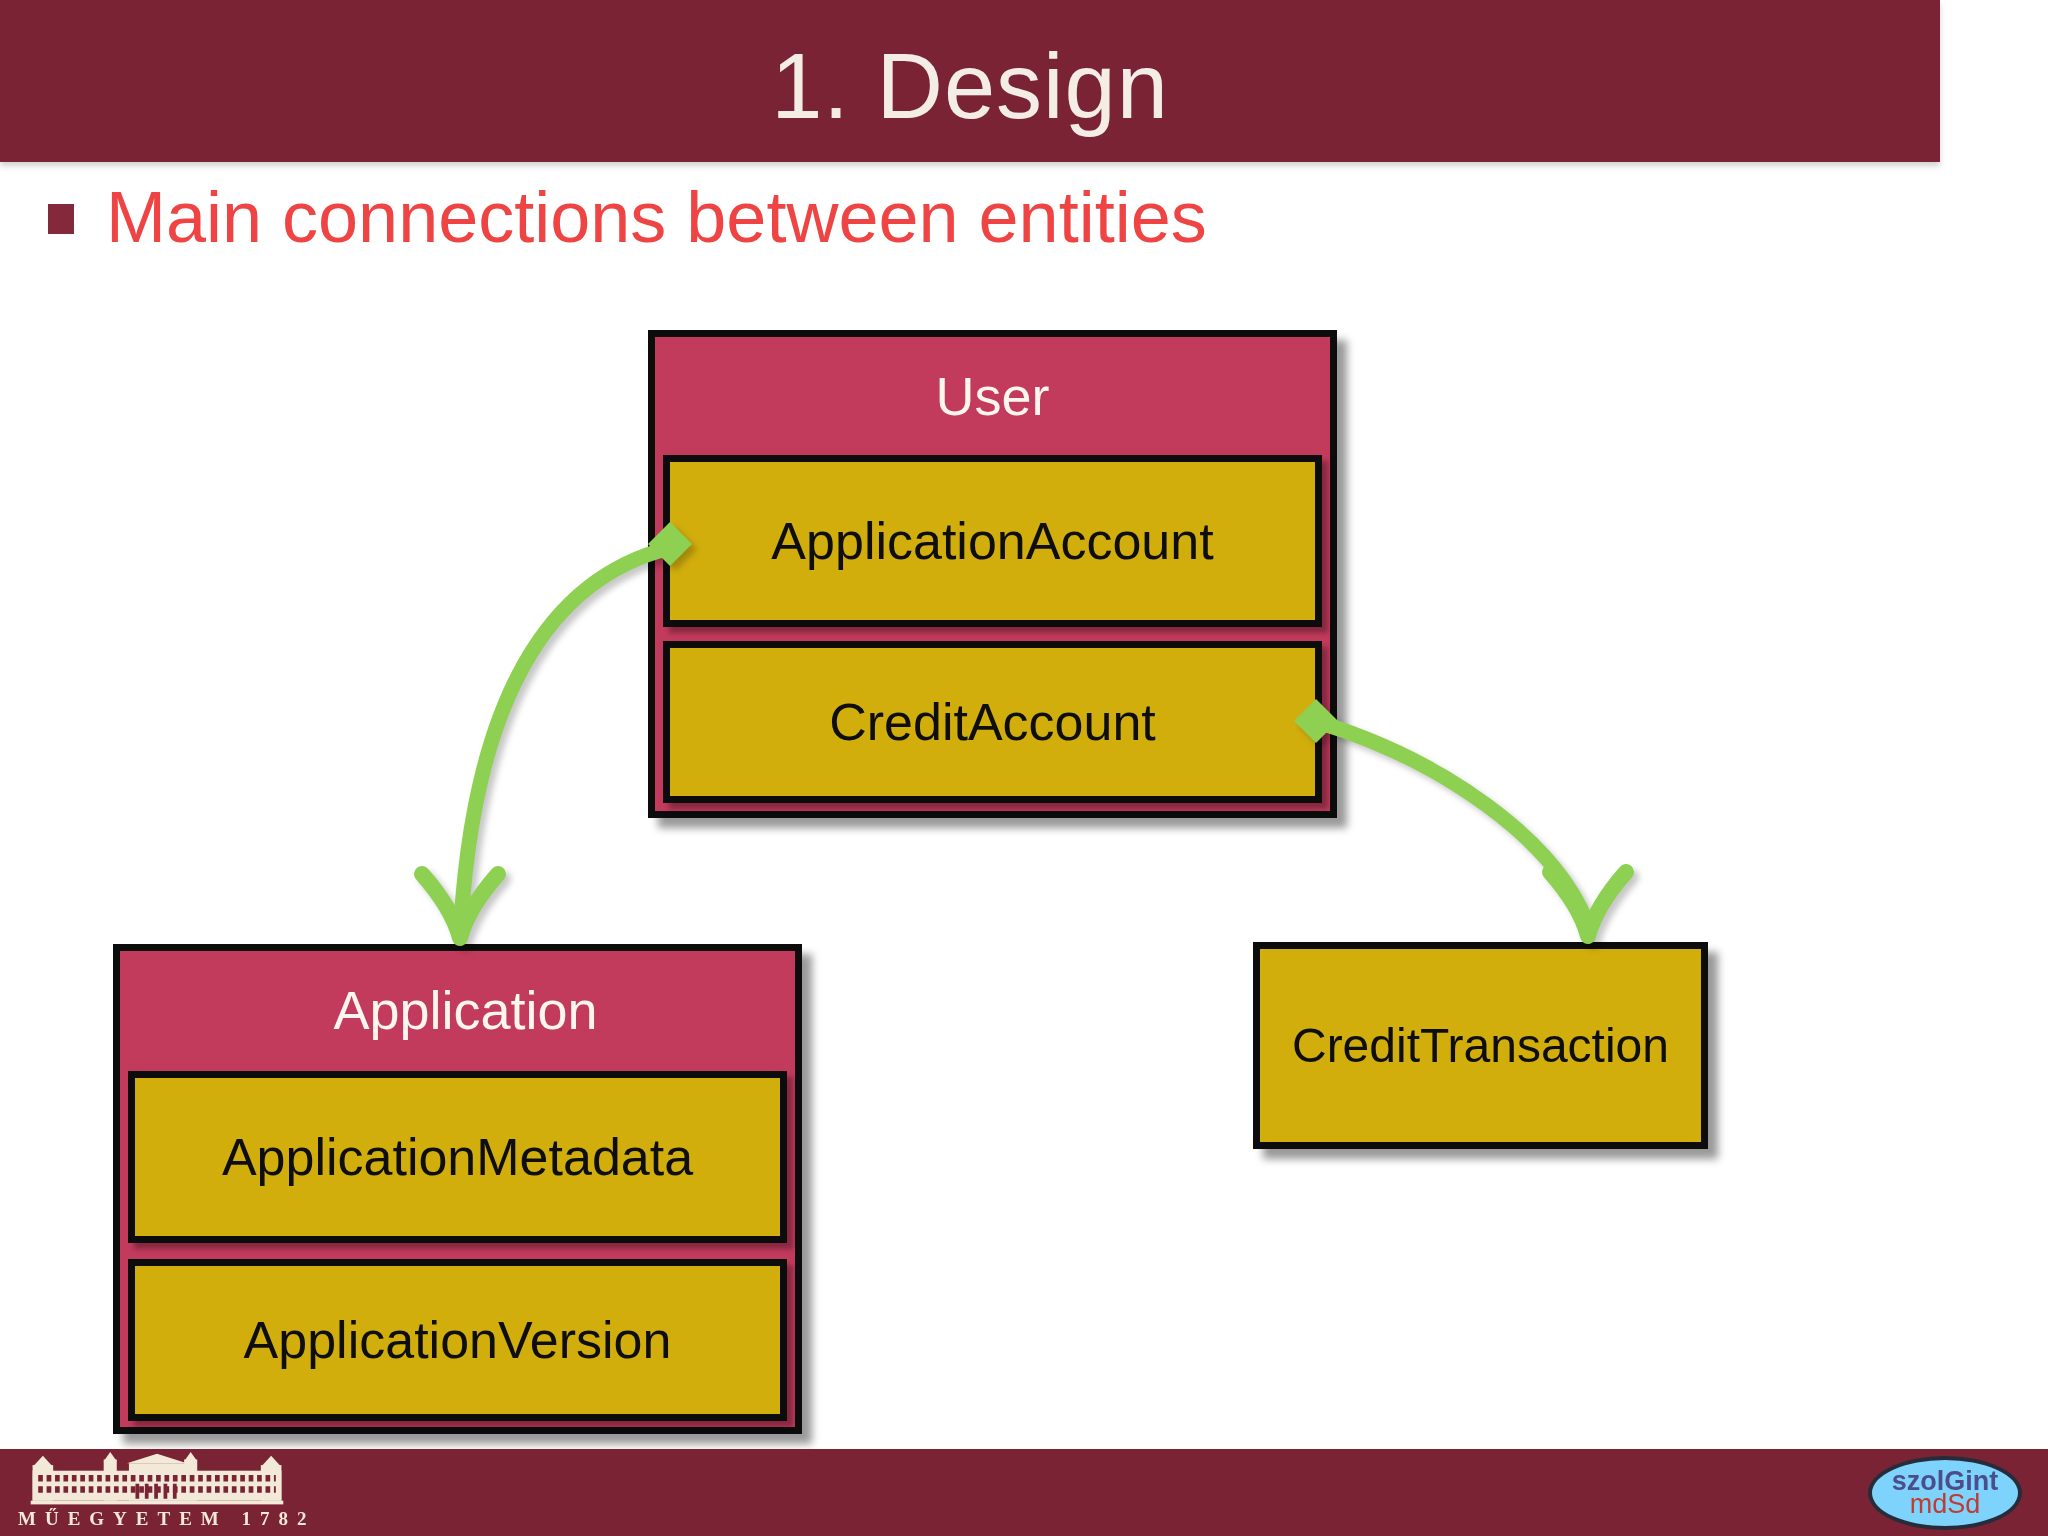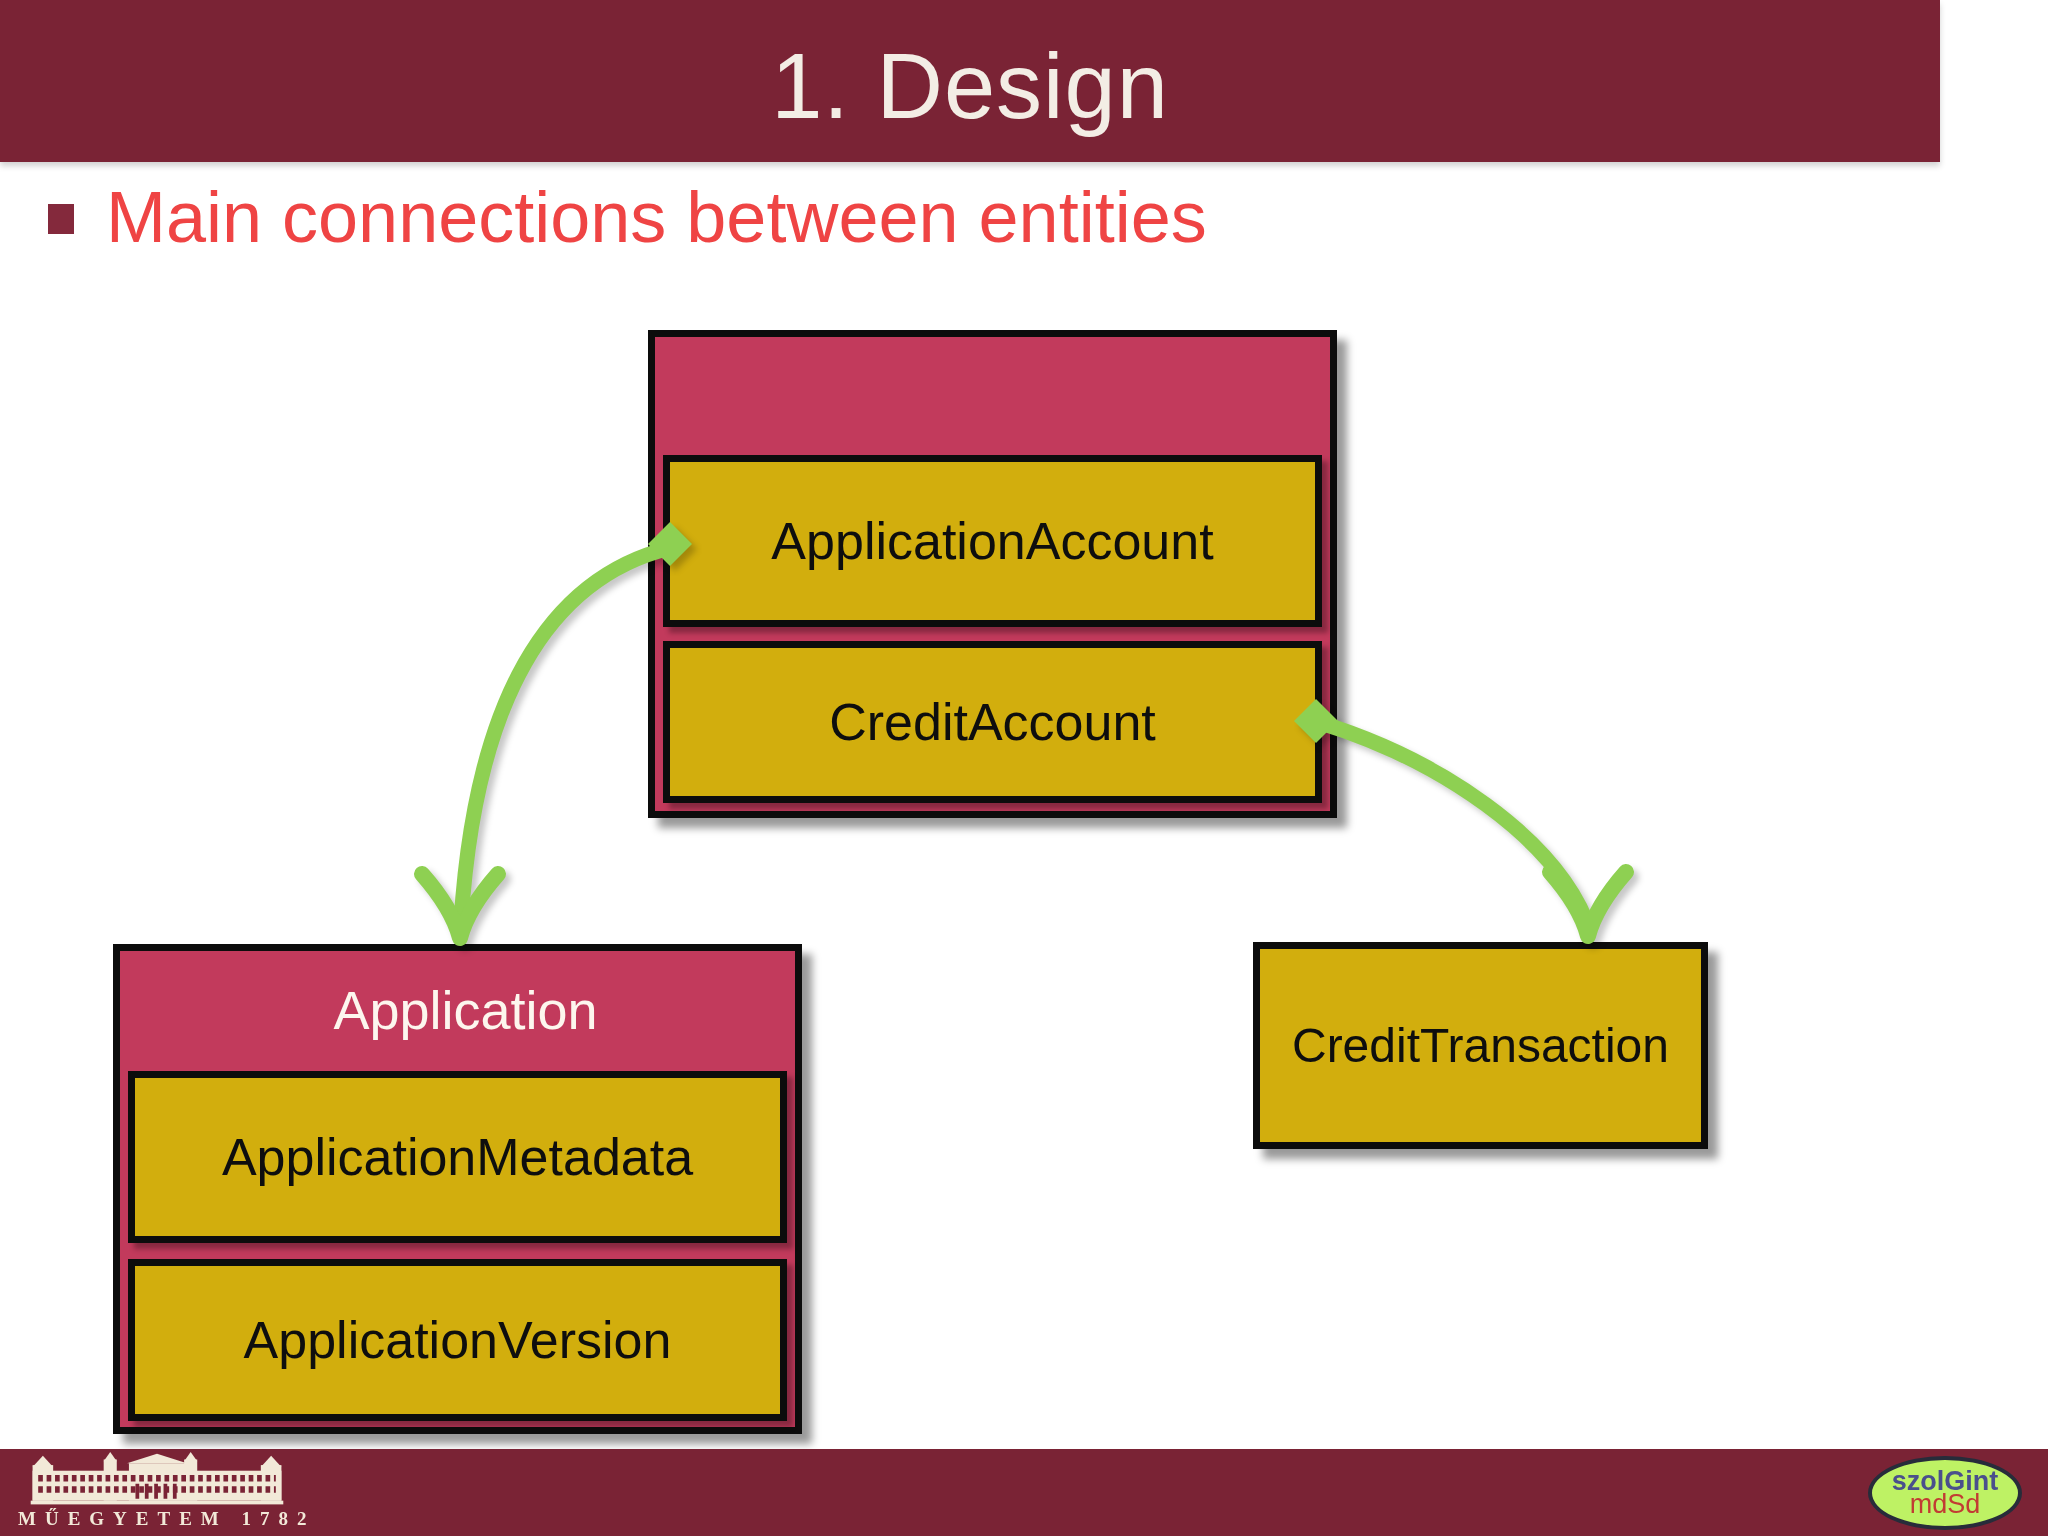--- a/index.html
+++ b/index.html
@@ -94,21 +94,21 @@
   }
   .uni-logo{position:absolute;left:22px;top:1452px;width:270px;height:58px;}
   .uni-caption{
     position:absolute;left:18px;top:1508px;width:300px;
     font-family:"Liberation Serif", serif;
     font-size:19px;font-weight:bold;letter-spacing:9px;
     color:#f2e9d8;white-space:nowrap;
   }
   .vendor-logo{
     position:absolute;right:26px;top:1456px;width:154px;height:74px;
-    background:#bef264;
+    background:#7dd3fc;
     border:4px solid #272c3a;
     border-radius:50%;
     display:flex;flex-direction:column;align-items:center;justify-content:center;
     line-height:1;
   }
   .vendor-line1{font-size:27px;color:#4a4f8c;font-weight:bold;}
   .vendor-line2{font-size:27px;color:#c23b33;font-weight:normal;margin-top:-4px;}
 </style>
 </head>
 <body>
@@ -118,20 +118,21 @@
   <div class="header-bar">
     <div class="slide-title">1. Design</div>
   </div>
 
   <div class="bullet-row">
     <span class="bullet-marker"></span>
     <span class="bullet-text">Main connections between entities</span>
   </div>
 
   <section class="group" id="user-group">
+    <div class="group-title">User</div>
     <div class="entity-box first">
       <span>ApplicationAccount</span>
     </div>
     <div class="entity-box second">
       <span>CreditAccount</span>
     </div>
   </section>
 
   <section class="group" id="application-group">
     <div class="group-title">Application</div>

